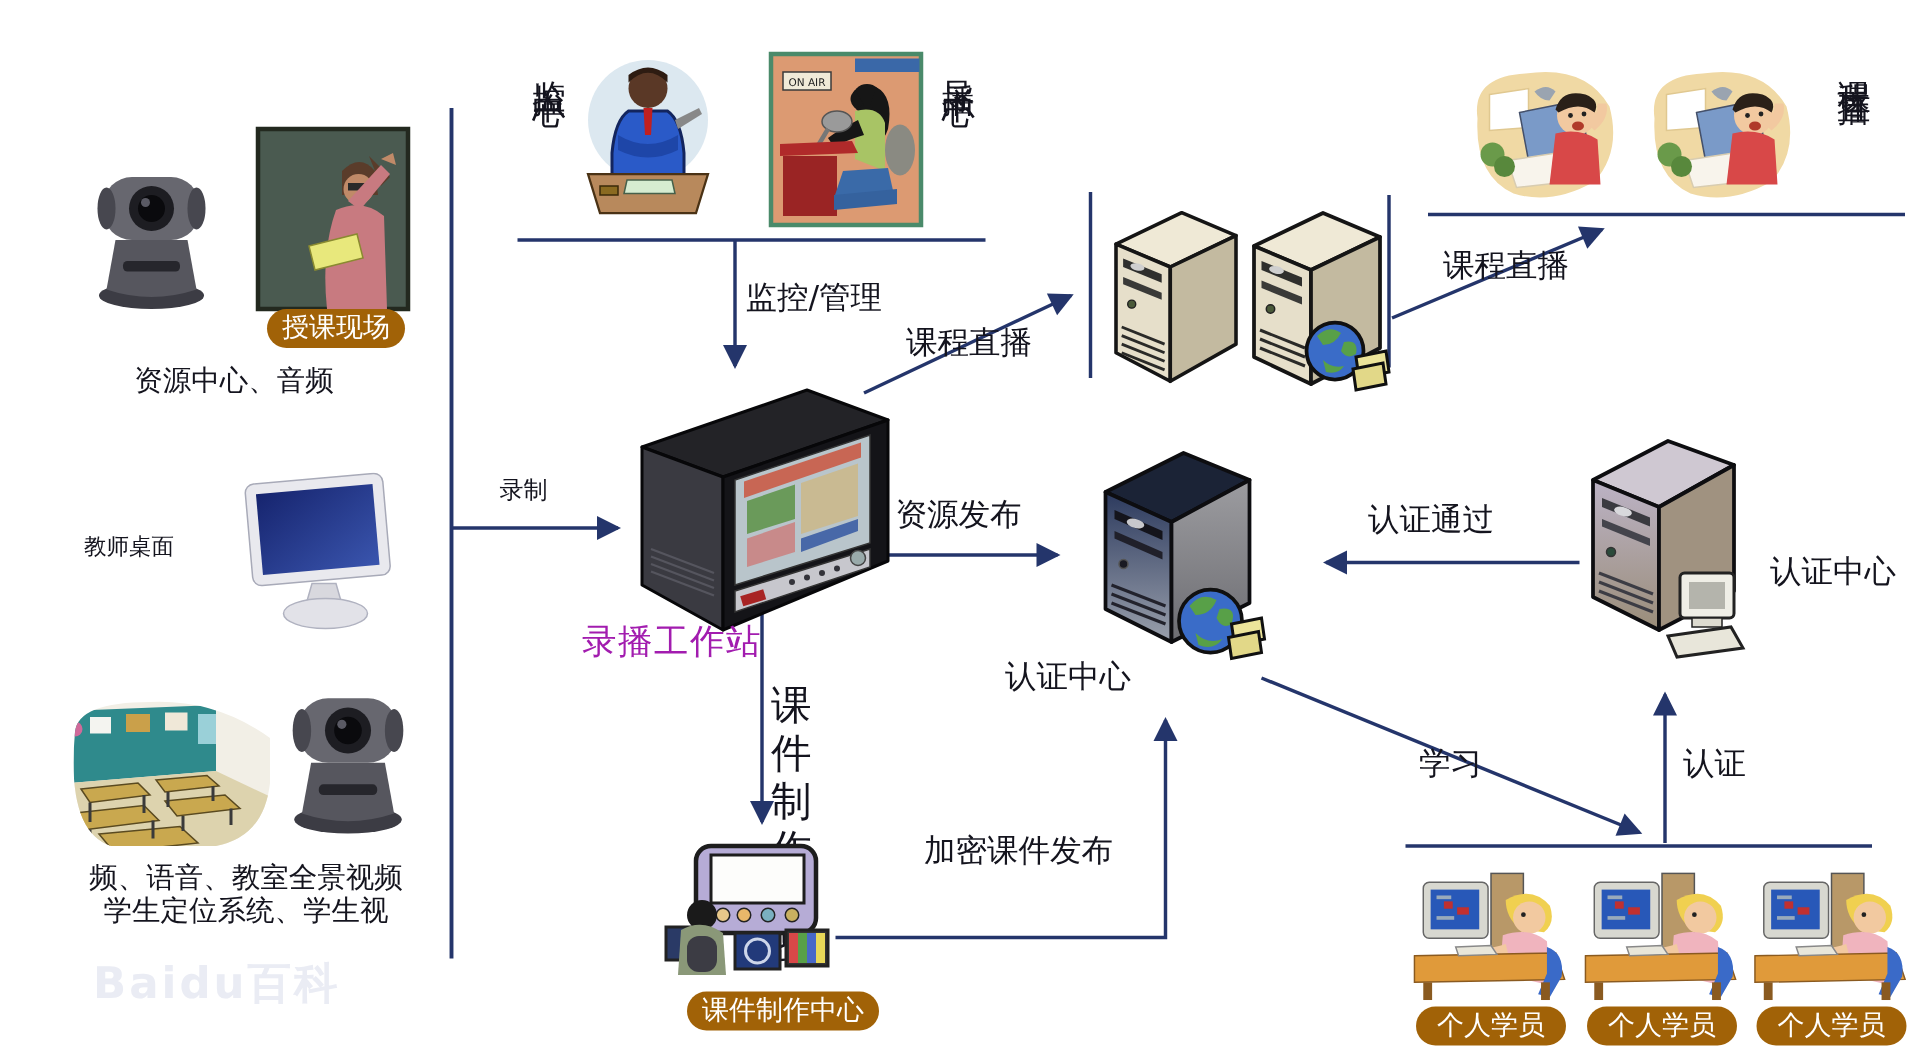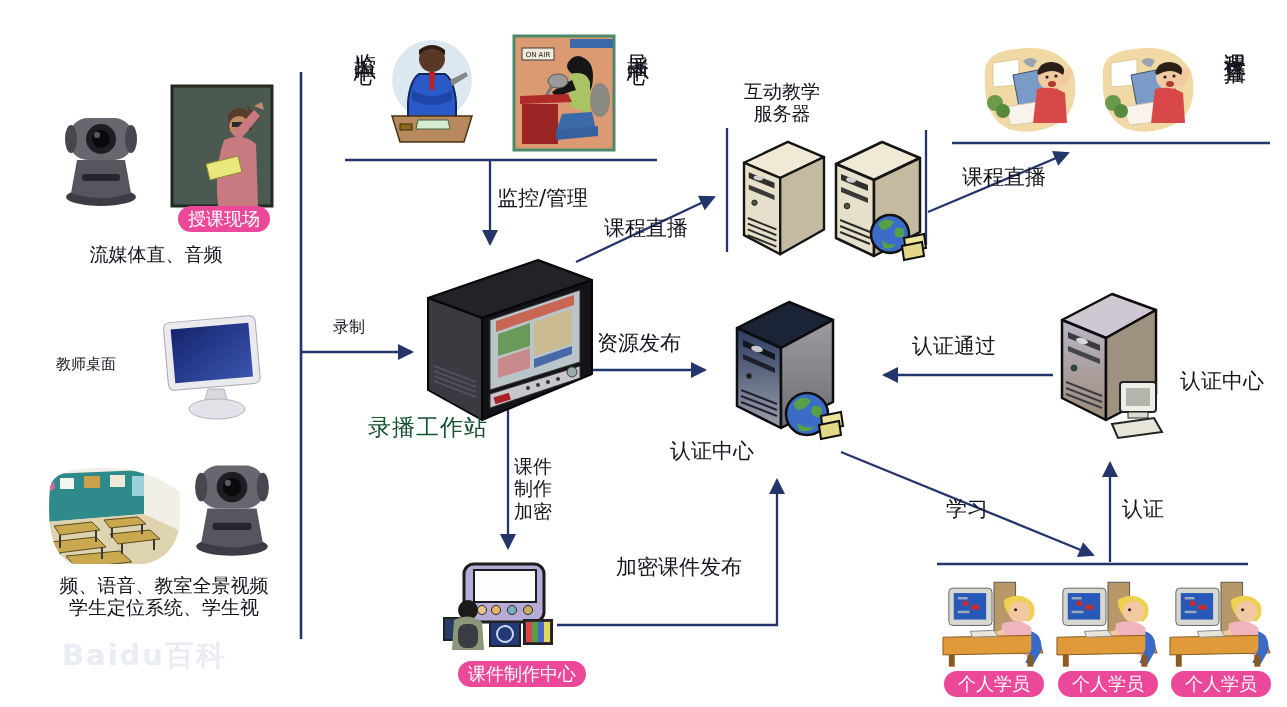--- a/index.html
+++ b/index.html
@@ -3,23 +3,23 @@
 <meta charset="utf-8">
 <style>
   html,body{margin:0;padding:0;background:#fff;}
   #stage{position:relative;width:1287px;height:707px;background:#fff;overflow:hidden;
          font-family:"DejaVu Sans","Liberation Sans",sans-serif;color:#14141e;}
   .abs{position:absolute;}
   .lbl{position:absolute;font-size:21px;color:#14141e;white-space:nowrap;}
   .two-line{position:absolute;font-size:19px;color:#14141e;text-align:center;line-height:1.18;}
   .vtext{position:absolute;writing-mode:vertical-rl;text-orientation:upright;
          font-size:22px;letter-spacing:3px;color:#14141e;}
-  .badge{position:absolute;background:#ec4899;color:#fff;font-size:18px;line-height:1.2;
+  .badge{position:absolute;background:#a16207;color:#fff;font-size:18px;line-height:1.2;
          padding:2px 10px;border-radius:13px;white-space:nowrap;text-align:center;}
-  .red{color:#14532d;}
+  .red{color:#a21caf;margin-left:20px;}
   .watermark{position:absolute;font-size:29px;font-weight:bold;color:#eaecf4;letter-spacing:2px;}
   svg{display:block;}
 </style>
 </head>
 <body>
 
 <div id="stage">
 
   <svg class="abs" style="left:0;top:0" width="1287" height="707" viewBox="0 0 1287 707">
     <defs>
@@ -67,21 +67,21 @@
     <path d="M76,20 L90,34 L84,40 Z" fill="#5a3c2a"></path>
     <path d="M84,22 L92,18 L94,26 Z" fill="#c08a68"></path>
     <path d="M54,56 Q72,48 86,60 L88,122 L48,122 Q44,84 54,56 Z" fill="#c87a80"></path>
     <path d="M62,50 L84,26 L90,32 L70,56 Z" fill="#c87a80"></path>
     <polygon points="36,80 68,72 72,88 40,96" fill="#e8e87c" stroke="#8a8a30"></polygon>
   </svg>
 
   <div class="badge" style="left:178px;top:206px"><span>授课现场</span></div>
 
   <div class="two-line" style="left:38px;top:243px;width:236px">
-    <div>流媒体直、音频</div>
+    <div>资源中心、音频</div>
   </div>
 
   <div class="lbl" style="left:56px;top:355px;font-size:15px">教师桌面</div>
 
   <svg class="abs" style="left:160px;top:315px" width="104" height="110" viewBox="0 0 104 110">
     <defs>
       <linearGradient id="scr" x1="0" y1="0" x2="1" y2="1">
         <stop offset="0" stop-color="#16246e"></stop>
           <stop offset="1" stop-color="#3a55ae"></stop>
       </linearGradient>
@@ -181,24 +181,20 @@
     <path d="M50,80 L80,78 L84,96 L44,98 Z" fill="#3a6aa8"></path>
     <path d="M44,96 L86,92 L86,102 L44,106 Z" fill="#35629e"></path>
   </svg>
 
   <div class="vtext" style="left:623px;top:36px">导播中心</div>
 
   <div class="lbl" style="left:497px;top:184px">监控/管理</div>
 
   <div class="lbl" style="left:604px;top:214px">课程直播</div>
 
-  <div class="two-line" style="left:728px;top:80px;width:108px">
-    <div>互动教学</div>
-    <div>服务器</div>
-  </div>
 
   <svg class="abs" style="left:738px;top:138px" width="92" height="120" viewBox="0 0 96 126">
     <g stroke="#151515" stroke-width="2.5" stroke-linejoin="round">
       <polygon points="6,26 52,4 90,20 44,42" fill="#efe9d6"></polygon>
       <polygon points="6,26 44,42 44,122 6,102" fill="#e6dfca"></polygon>
       <polygon points="44,42 90,20 90,96 44,122" fill="#c3baa0"></polygon>
     </g>
     <polygon points="11,36 38,47 38,53 11,42" fill="#2f2f2d"></polygon>
     <ellipse cx="21" cy="42" rx="5" ry="2.5" fill="#cfcfcf" transform="rotate(12 21 42)"></ellipse>
     <polygon points="11,49 38,60 38,65 11,54" fill="#3a3a38"></polygon>
@@ -300,21 +296,21 @@
       <circle cx="114" cy="131" r="2" fill="#33333a"></circle>
     <circle cx="124" cy="128" r="2" fill="#33333a"></circle>
       <circle cx="134" cy="125" r="2" fill="#33333a"></circle>
     <circle cx="148" cy="118" r="5" fill="#9aa" stroke="#444"></circle>
   </svg>
 
   <div class="lbl red" style="left:368px;top:412px;font-size:23px;letter-spacing:1px">录播工作站</div>
 
   <div class="lbl" style="left:597px;top:329px">资源发布</div>
 
-  <div class="two-line" style="left:514px;top:455px;width:48px;font-size:19px;text-align:left">
+  <div class="two-line" style="left:514px;top:455px;width:48px;font-size:27px;text-align:left">
     <div>课件</div>
     <div>制作</div>
     <div>加密</div>
   </div>
 
   <svg class="abs" style="left:733px;top:298px" width="112" height="152" viewBox="0 0 112 152">
     <defs>
       <linearGradient id="rsFront" x1="0" y1="0" x2="0" y2="1">
         <stop offset="0" stop-color="#2c3a5e"></stop>
           <stop offset="1" stop-color="#9aa0ac"></stop>

